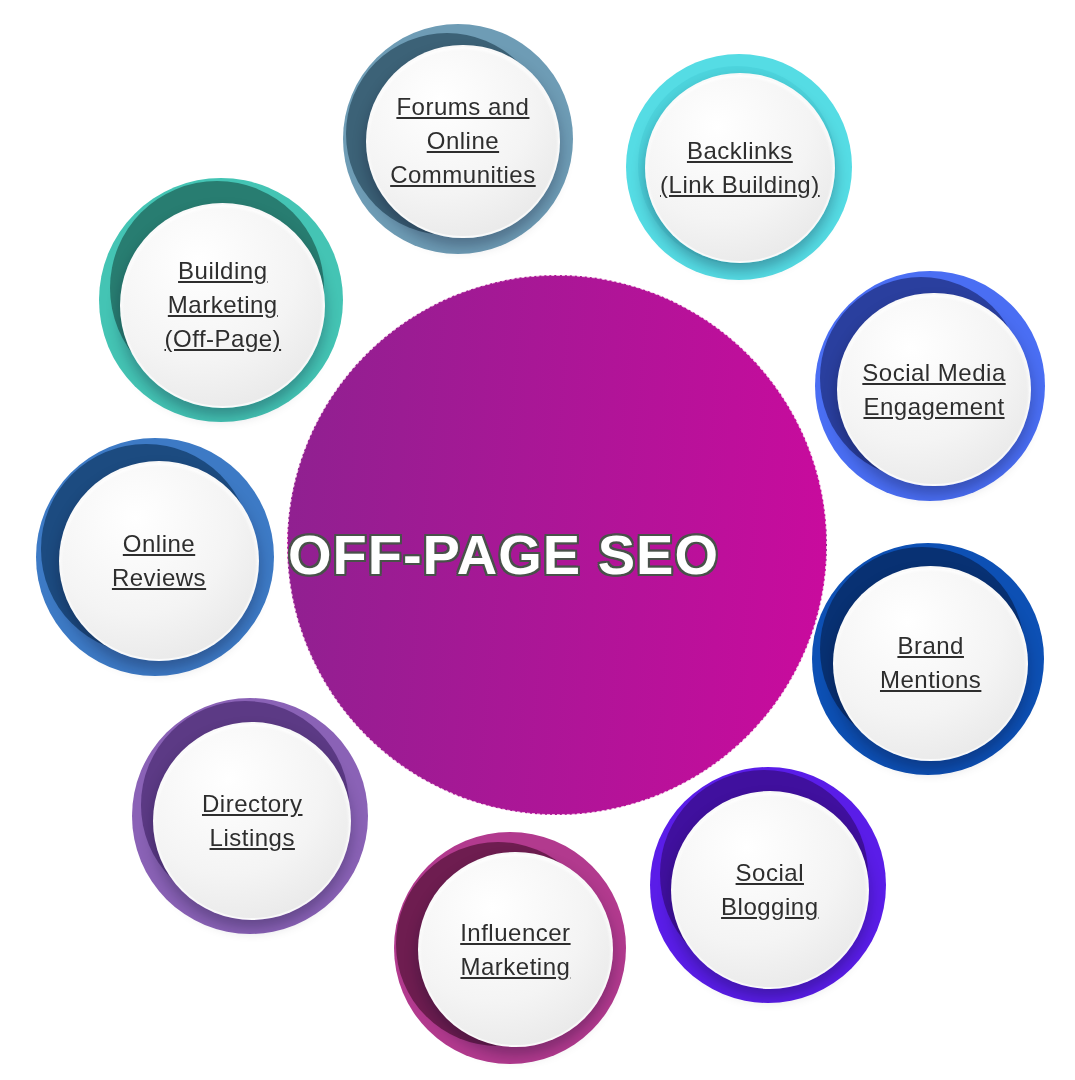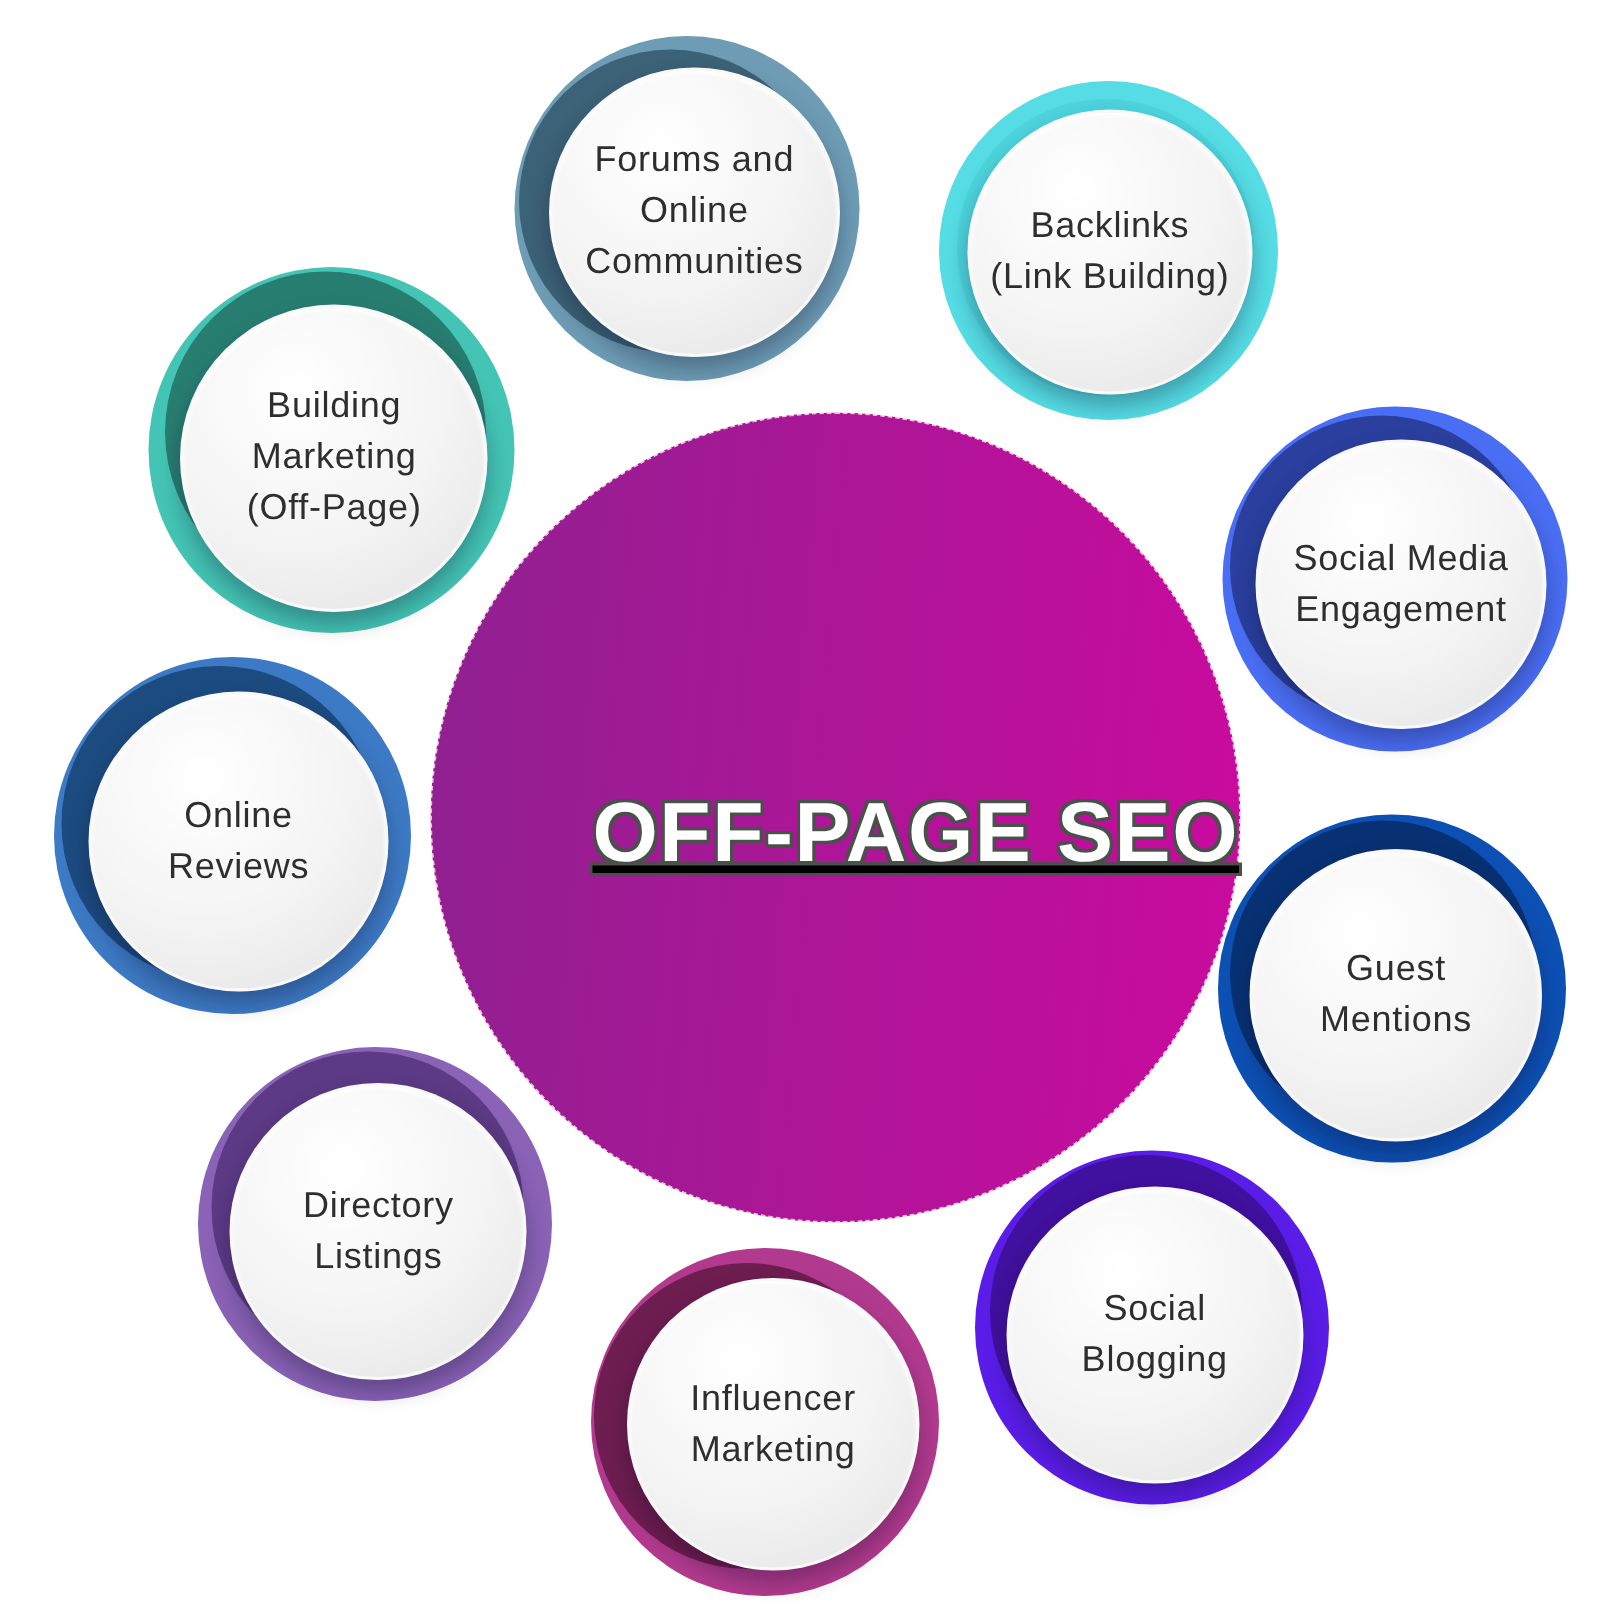--- a/index.html
+++ b/index.html
@@ -17,22 +17,21 @@
 
   
   .center {
     position: absolute;
     border-radius: 50%;
     background: linear-gradient(95deg, var(--g1, #8e2190) 0%, var(--g2, #cb0a9e) 100%);
     border: 1px dashed rgba(243, 196, 228, 0.95);
     box-sizing: border-box;
     display: flex;
     align-items: center;
-    justify-content: flex-end;
-    text-decoration: underline;
+    justify-content: flex-start;
   }
   .center-title {
     margin-top: 18px;
     color: var(--tfill, #ffffff);
     font-size: 56px;
     font-weight: bold;
     letter-spacing: 1px;
     white-space: nowrap;
     text-shadow:
       -2px -2px 0 var(--toutline, #49514a),
@@ -74,20 +73,21 @@
     align-items: center;
     justify-content: center;
     text-align: center;
   }
   .node .label {
     color: var(--labelc, #2e2e2e);
     font-size: 24px;
     line-height: 1.42;
     letter-spacing: 0.5px;
     white-space: pre-line;
+    text-decoration: underline;
   }
 
   
   .pos-c  { left: 287px; top: 275px; width: 540px; height: 540px; }
 
   .pos-0  { left: 343px; top:  24px; width: 230px; height: 230px; --cdx: -11px; --cdy: -5px;  } 
   .pos-1  { left: 626px; top:  54px; width: 226px; height: 226px; --cdx: -2px;  --cdy: -2px;  } 
   .pos-2  { left: 815px; top: 271px; width: 230px; height: 230px; --cdx: -9px;  --cdy: -8px;  } 
   .pos-3  { left: 812px; top: 543px; width: 232px; height: 232px; --cdx: -6px;  --cdy: -10px; } 
   .pos-4  { left: 650px; top: 767px; width: 236px; height: 236px; --cdx: -4px;  --cdy: -11px; } 
@@ -130,21 +130,21 @@
     <div class="face">
       <div class="label">Social Media
 Engagement</div>
     </div>
   </div>
 
   <div class="node pos-3" style="--ring: #0d50b4; --cres: #083173;">
     <div class="ring"></div>
     <div class="crescent"></div>
     <div class="face">
-      <div class="label">Guest
+      <div class="label">Brand
 Mentions</div>
     </div>
   </div>
 
   <div class="node pos-4" style="--ring: #5a1de8; --cres: #40109e;">
     <div class="ring"></div>
     <div class="crescent"></div>
     <div class="face">
       <div class="label">Social
 Blogging</div>

